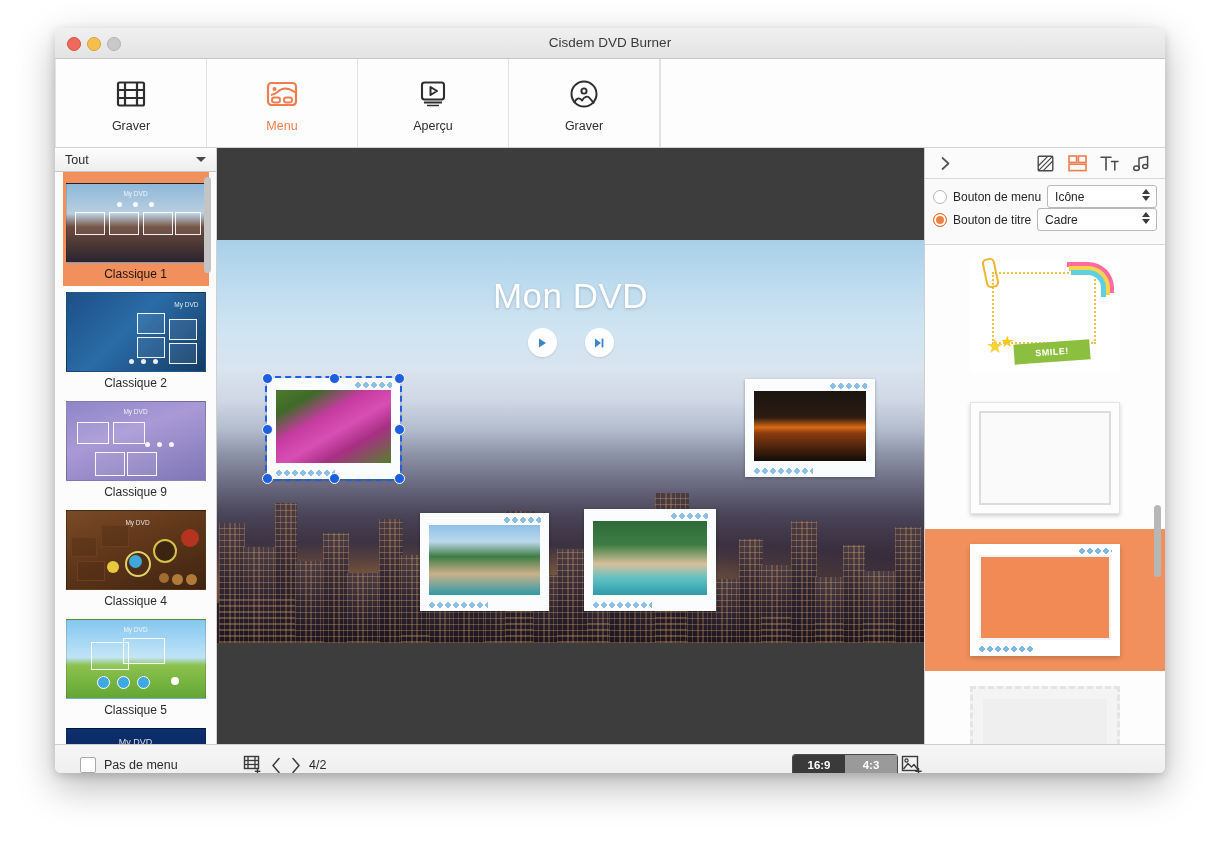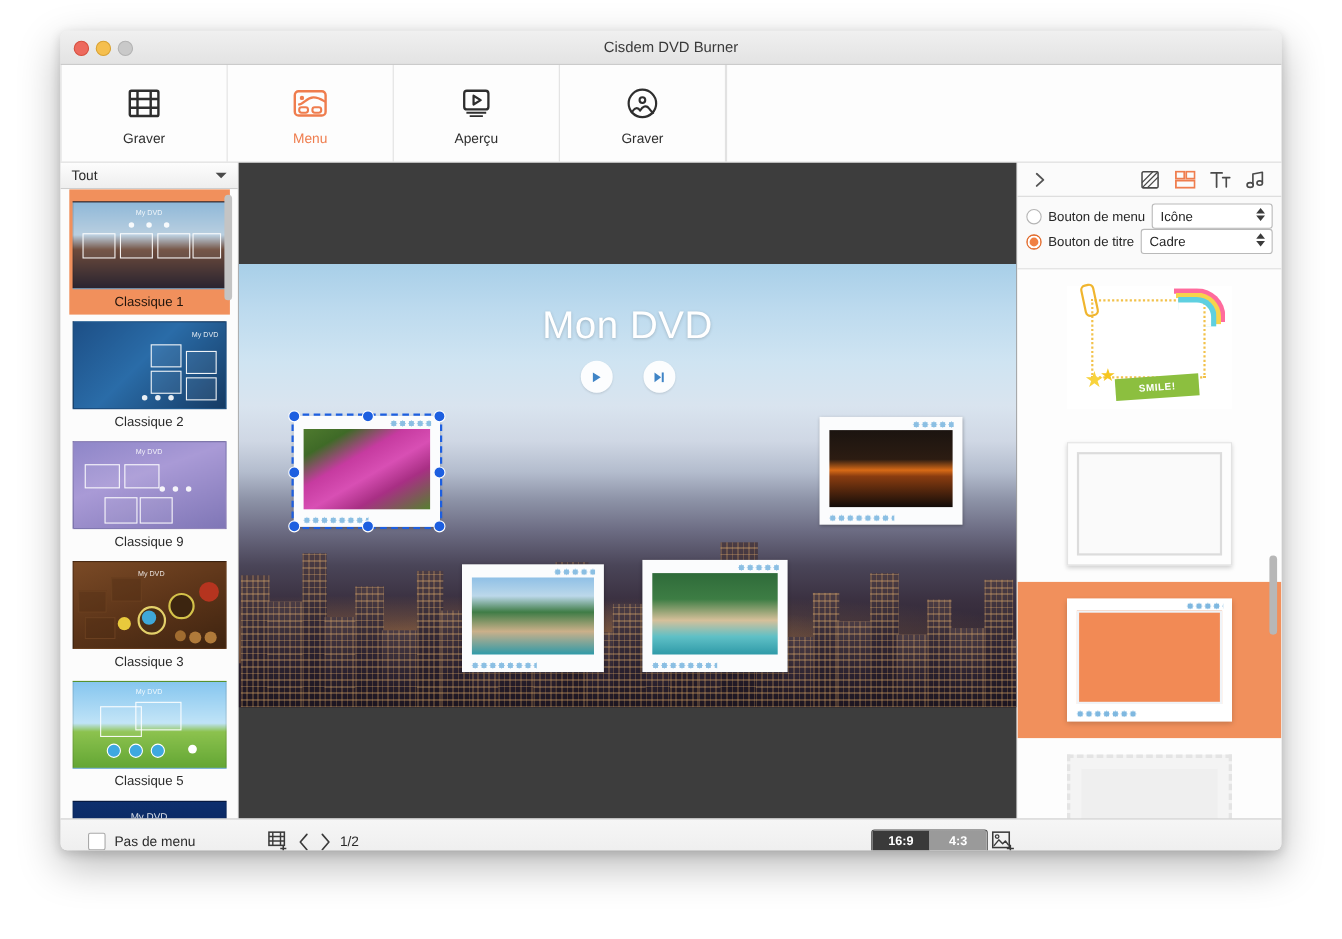--- a/index.html
+++ b/index.html
@@ -391,21 +391,21 @@
             <div class="tl" style="left:10px;top:50px;width:26px;height:18px;border-color:#6b4020;background:rgba(80,45,20,.4);"></div>
             <div style="position:absolute;right:6px;top:18px;width:18px;height:18px;border-radius:50%;background:#b5341f;"></div>
             <div style="position:absolute;right:28px;top:28px;width:20px;height:20px;border-radius:50%;background:#3c2510;border:2px solid #d4c24a;"></div>
             <div style="position:absolute;left:58px;top:40px;width:22px;height:22px;border-radius:50%;background:#4b2e15;border:2px solid #e3d06a;"></div>
             <div style="position:absolute;left:62px;top:44px;width:13px;height:13px;border-radius:50%;background:#3fa8d8;"></div>
             <div style="position:absolute;left:40px;top:50px;width:12px;height:12px;border-radius:50%;background:#e8c93c;"></div>
             <div style="position:absolute;right:8px;bottom:4px;width:11px;height:11px;border-radius:50%;background:#b07a3a;"></div>
             <div style="position:absolute;right:22px;bottom:4px;width:11px;height:11px;border-radius:50%;background:#b07a3a;"></div>
             <div style="position:absolute;right:36px;bottom:6px;width:10px;height:10px;border-radius:50%;background:#a06c30;"></div>
           </div>
-          <div class="name">Classique 3</div>
+          <div class="name">Classique 4</div>
         </div>
 
         <div class="tpl" style="padding-top:6px;">
           <div class="thumb t-grass">
             <div class="ttitle" style="top:6px;">My DVD</div>
             <div class="tl" style="left:24px;top:22px;width:36px;height:26px;"></div>
             <div class="tl" style="left:56px;top:18px;width:40px;height:24px;"></div>
             <div style="position:absolute;left:30px;top:56px;width:11px;height:11px;border-radius:50%;background:#3ea8e0;border:1.5px solid #fff;"></div>
             <div style="position:absolute;left:50px;top:56px;width:11px;height:11px;border-radius:50%;background:#3ea8e0;border:1.5px solid #fff;"></div>
             <div style="position:absolute;left:70px;top:56px;width:11px;height:11px;border-radius:50%;background:#3ea8e0;border:1.5px solid #fff;"></div>
@@ -655,21 +655,21 @@
       <span>
         <svg class="svg-i" width="11" height="17" viewBox="0 0 11 17">
           <path d="M8 1.5 L2 8.5 L8 15.5" fill="none" stroke="#3a3a3a" stroke-width="1.5" stroke-linecap="round" stroke-linejoin="round"></path>
         </svg>
       </span>
       <span>
         <svg class="svg-i" width="11" height="17" viewBox="0 0 11 17">
           <path d="M3 1.5 L9 8.5 L3 15.5" fill="none" stroke="#3a3a3a" stroke-width="1.5" stroke-linecap="round" stroke-linejoin="round"></path>
         </svg>
       </span>
-      <span class="pn">1/2</span>
+      <span class="pn">4/2</span>
     </div>
 
     <div id="ratio-group">
       <span class="rg on">16:9</span>
       <span class="rg off">4:3</span>
     </div>
 
     <div id="add-image-btn">
       <span>
         <svg class="svg-i" width="22" height="21" viewBox="0 0 22 21">

